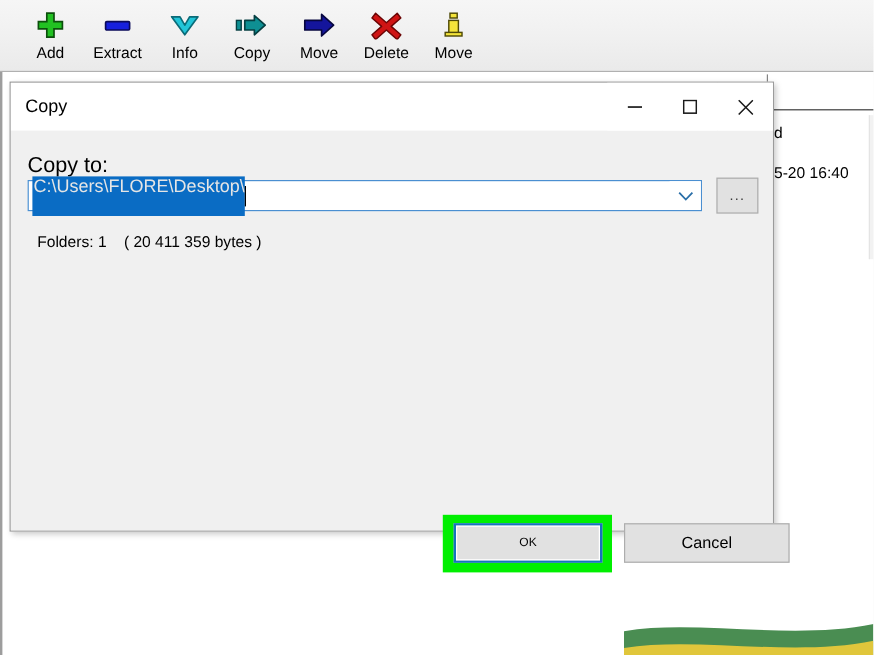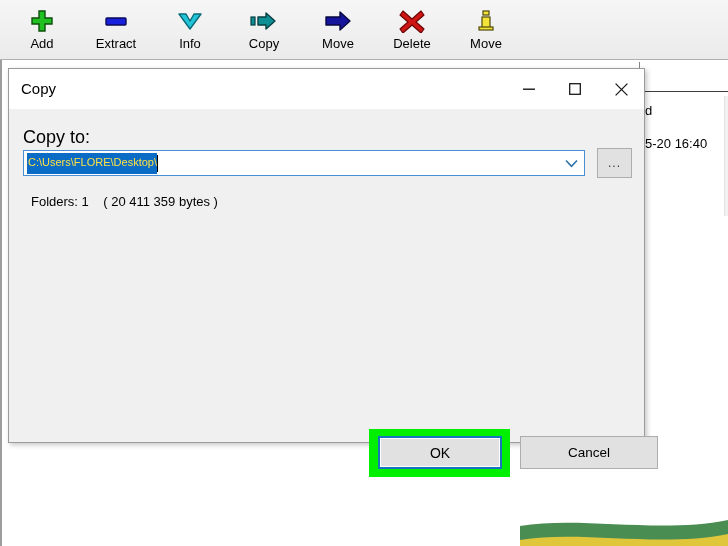--- a/index.html
+++ b/index.html
@@ -30,21 +30,20 @@
     height: 60px;
     background: linear-gradient(to bottom, #f6f6f6 0%, #f0f0f0 55%, #eaeaea 100%);
     border-bottom: 1px solid #b0b0b0;
     box-sizing: border-box;
   }
   #toolbar-inner {
     position: absolute;
     left: 14px; top: 2px;
     display: flex;
     align-items: flex-end;
-    gap: 18px;
   }
   .tb-button {
     width: 56px;
     height: 56px;
     display: flex;
     flex-direction: column;
     align-items: center;
     justify-content: flex-start;
     padding-top: 6px;
     box-sizing: border-box;
@@ -177,25 +176,25 @@
     width: 562px;
     height: 26px;
     background: #ffffff;
     border: 1px solid #4a8fd1;
     box-sizing: border-box;
     display: flex;
     align-items: center;
     cursor: text;
   }
   #path-value {
-    font-size: 11px;
-    color: #fde047;
+    font-size: 15px;
+    color: #e5e5e5;
     background: #0a6cc4;
     margin-left: 3px;
-    padding: 1px 0px 4px 1px;
+    padding: 1px 0px 16px 1px;
     white-space: nowrap;
     line-height: 16px;
   }
   #path-caret {
     width: 1px;
     height: 17px;
     background: #000000;
     margin-left: 0px;
   }
   #combo-arrow {
@@ -245,21 +244,21 @@
     position: absolute;
     left: 369px; top: 327px;
     width: 124px;
     height: 33px;
     background: #e1e1e1;
     border: 2px solid #1673bd;
     box-sizing: border-box;
     display: flex;
     align-items: center;
     justify-content: center;
-    font-size: 14px;
+    font-size: 10px;
     color: #000000;
     cursor: default;
   }
   #ok-button-inner {
     position: absolute;
     left: 371px; top: 329px;
     width: 120px;
     height: 29px;
     border: 1px solid #ffffff;
     box-sizing: border-box;

